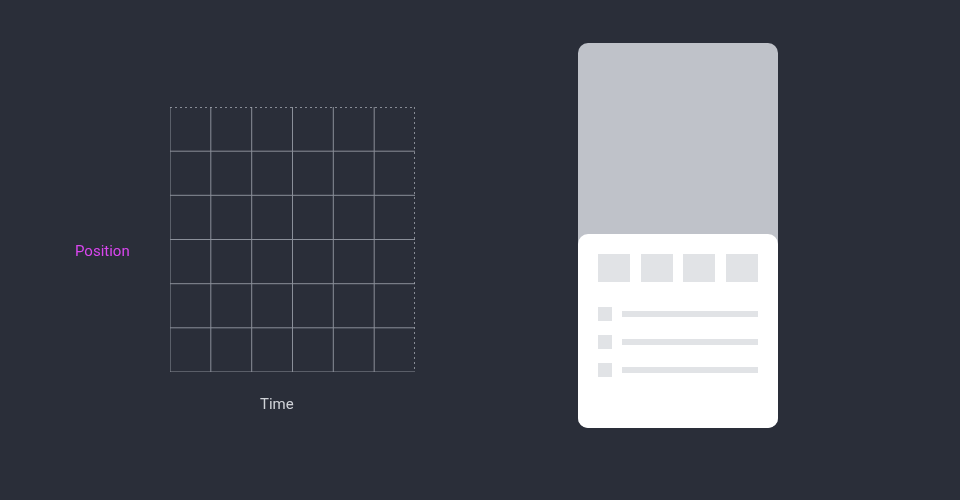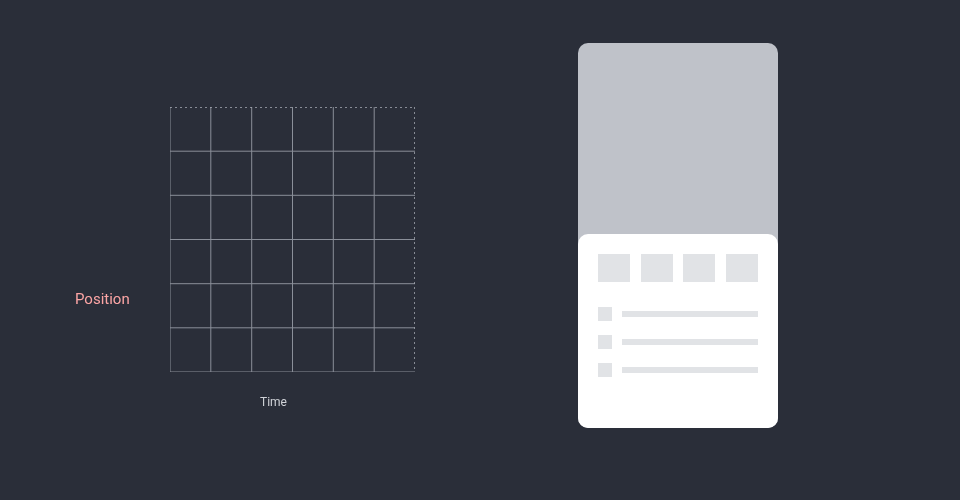--- a/index.html
+++ b/index.html
@@ -20,32 +20,31 @@
     .chart-area {
       position: absolute;
       left: 75px;
       top: 100px;
     }
     
     .y-axis-label {
       position: absolute;
       left: 0;
       top: 142px;
-      color: #fca5a5;
+      color: #d946ef;
       font-size: 15px;
       font-weight: 400;
-      margin-top: 48px;
     }
     
     .x-axis-label {
       position: absolute;
       left: 185px;
       top: 295px;
       color: #d0d3d8;
-      font-size: 12px;
+      font-size: 15px;
       font-weight: 400;
     }
     
     .grid-container {
       position: absolute;
       left: 95px;
       top: 7px;
       width: 245px;
       height: 265px;
     }

